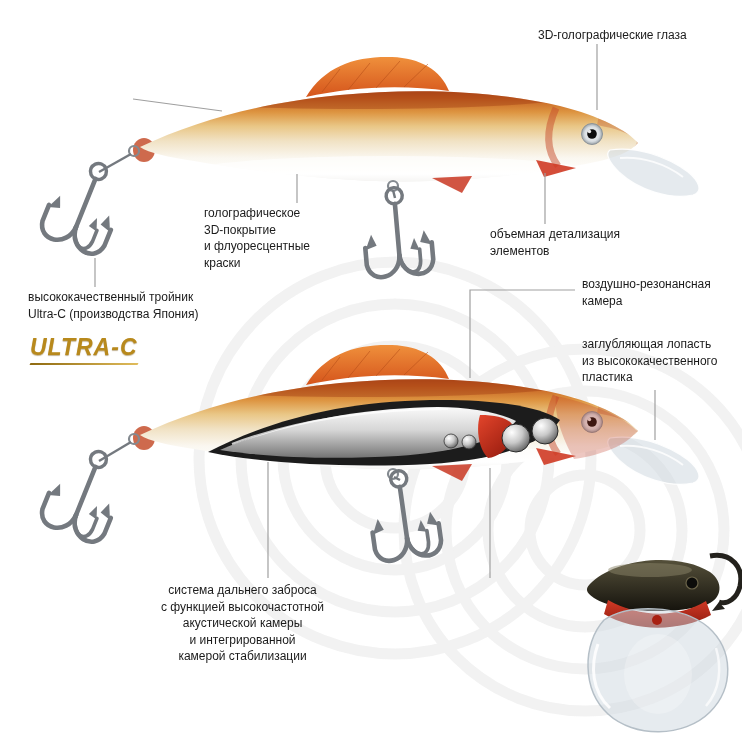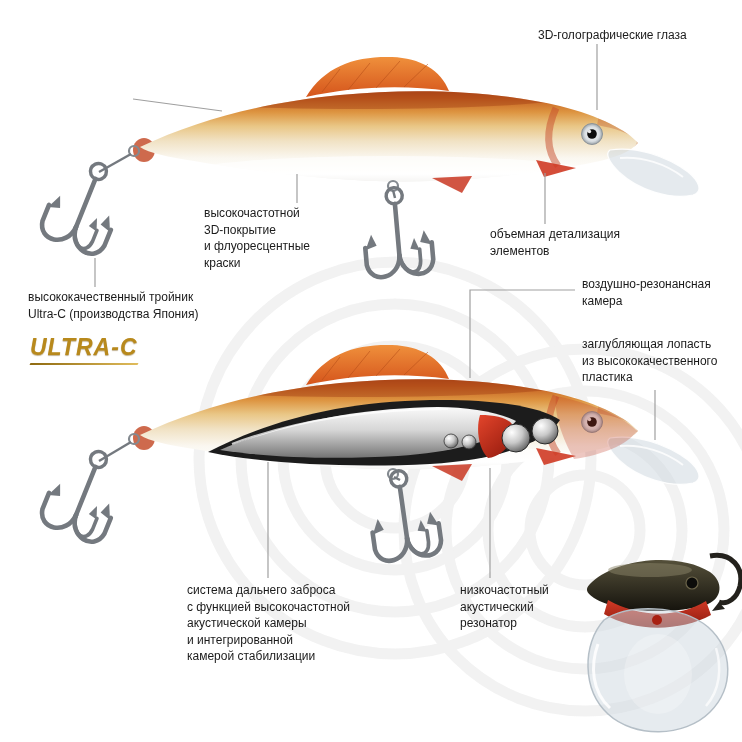--- a/index.html
+++ b/index.html
@@ -174,36 +174,33 @@
     <path d="M38,48 C70,66 108,66 136,49 L141,63 C110,80 64,80 34,62 Z" fill="url(#redGrad2)"></path>
     <path d="M34,68 C12,92 12,138 38,162 C64,186 114,186 140,160 C164,136 164,98 138,75 C110,52 58,52 34,68 Z" fill="rgba(206,215,223,0.5)" stroke="#b5bfc7" stroke-width="1.5"></path>
     <path d="M28,92 C20,114 22,140 40,156" stroke="#ffffff" stroke-width="3" opacity="0.85" fill="none"></path>
     <path d="M146,96 C152,116 150,138 136,154" stroke="#ffffff" stroke-width="2.5" opacity="0.7" fill="none"></path>
     <ellipse cx="88" cy="122" rx="34" ry="40" fill="#ffffff" opacity="0.25"></ellipse>
     <circle cx="87" cy="68" r="5" fill="#a82012"></circle>
   </g>
 </svg>
 
 <div class="lbl" style="top:27px;left:538px;">3D-голографические глаза</div>
-<div class="lbl" style="top:205px;left:204px;">высокочастотной
+<div class="lbl" style="top:205px;left:204px;">голографическое
 3D-покрытие
 и флуоресцентные
 краски</div>
 <div class="lbl" style="top:289px;left:28px;">высококачественный тройник
 Ultra-C (производства Япония)</div>
 <div class="lbl" style="top:226px;left:490px;">объемная детализация
 элементов</div>
 <div class="lbl" style="top:336px;left:582px;">заглубляющая лопасть
 из высококачественного
 пластика</div>
 <div class="lbl" style="top:276px;left:582px;">воздушно-резонансная
 камера</div>
-<div class="lbl" style="top:582px;left:187px;">система дальнего заброса
+<div class="lbl" style="top:582px;left:161px;text-align:center;">система дальнего заброса
 с функцией высокочастотной
 акустической камеры
 и интегрированной
 камерой стабилизации</div>
-<div class="lbl" style="top:582px;left:460px;">низкочастотный
-акустический
-резонатор</div>
 <div class="logo" style="top:334px;left:30px;">ULTRA-C</div>
 
 </div>
 
 </body></html>

